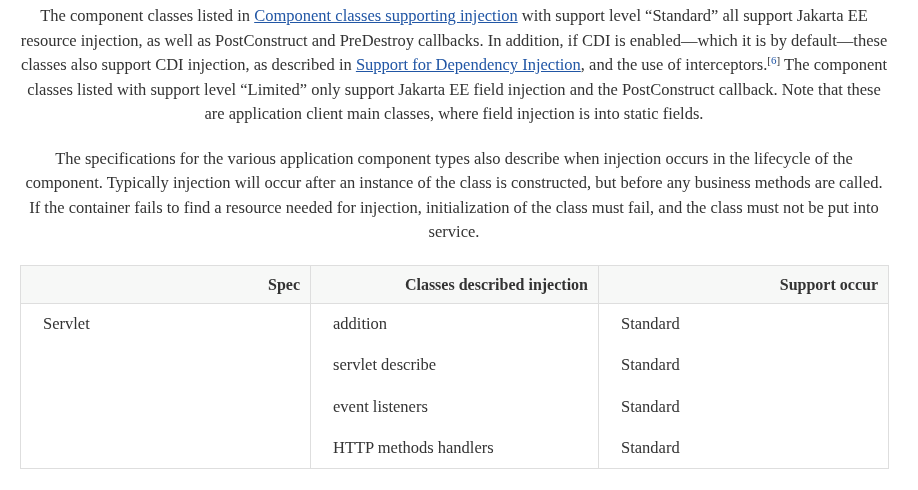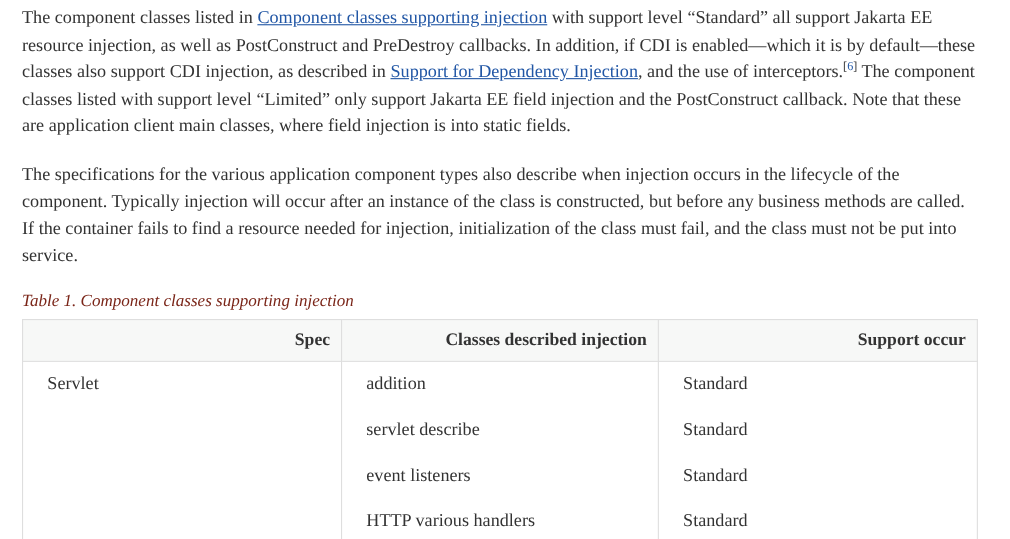--- a/index.html
+++ b/index.html
@@ -11,20 +11,21 @@
   }
   .doc {
     padding: 4px 30px 0 20px;
     width: 868px;
   }
   .para {
     margin: 0 0 20px 0;
     font-size: 16.5px;
     line-height: 24.5px;
     color: #333333;
+    text-align: center;
   }
   .para a {
     color: #2156a5;
     text-decoration: underline;
     cursor: pointer;
   }
   sup.footnote {
     font-size: 11px;
     line-height: 0;
     vertical-align: super;
@@ -76,21 +77,20 @@
 </style>
 </head>
 <body>
 
 <div class="doc">
 
   <p class="para"><span>The component classes listed in </span><a href="#">Component classes supporting injection</a><span> with support level “Standard” all support Jakarta EE resource injection, as well as PostConstruct and PreDestroy callbacks. In addition, if CDI is enabled—which it is by default—these classes also support CDI injection, as described in </span><a href="#">Support for Dependency Injection</a><span>, and the use of interceptors.</span><sup class="footnote"><span>[</span><a href="#">6</a><span>]</span></sup><span> The component classes listed with support level “Limited” only support Jakarta EE field injection and the PostConstruct callback. Note that these are application client main classes, where field injection is into static fields.</span></p>
 
   <p class="para">The specifications for the various application component types also describe when injection occurs in the lifecycle of the component. Typically injection will occur after an instance of the class is constructed, but before any business methods are called. If the container fails to find a resource needed for injection, initialization of the class must fail, and the class must not be put into service.</p>
 
-  <div class="table-caption">Table 1. Component classes supporting injection</div>
 
   <table class="tbl">
     <colgroup>
       <col class="c1">
         <col class="c2">
         <col class="c3">
     </colgroup>
     <thead>
       <tr>
         <th>Spec</th>
@@ -100,21 +100,21 @@
     </thead>
     <tbody>
       <tr>
         <td>
           <p>Servlet</p>
         </td>
         <td>
           <p>addition</p>
           <p>servlet describe</p>
           <p>event listeners</p>
-          <p>HTTP various handlers</p>
+          <p>HTTP methods handlers</p>
         </td>
         <td>
           <p>Standard</p>
           <p>Standard</p>
           <p>Standard</p>
           <p>Standard</p>
         </td>
       </tr>
 
     </tbody>

